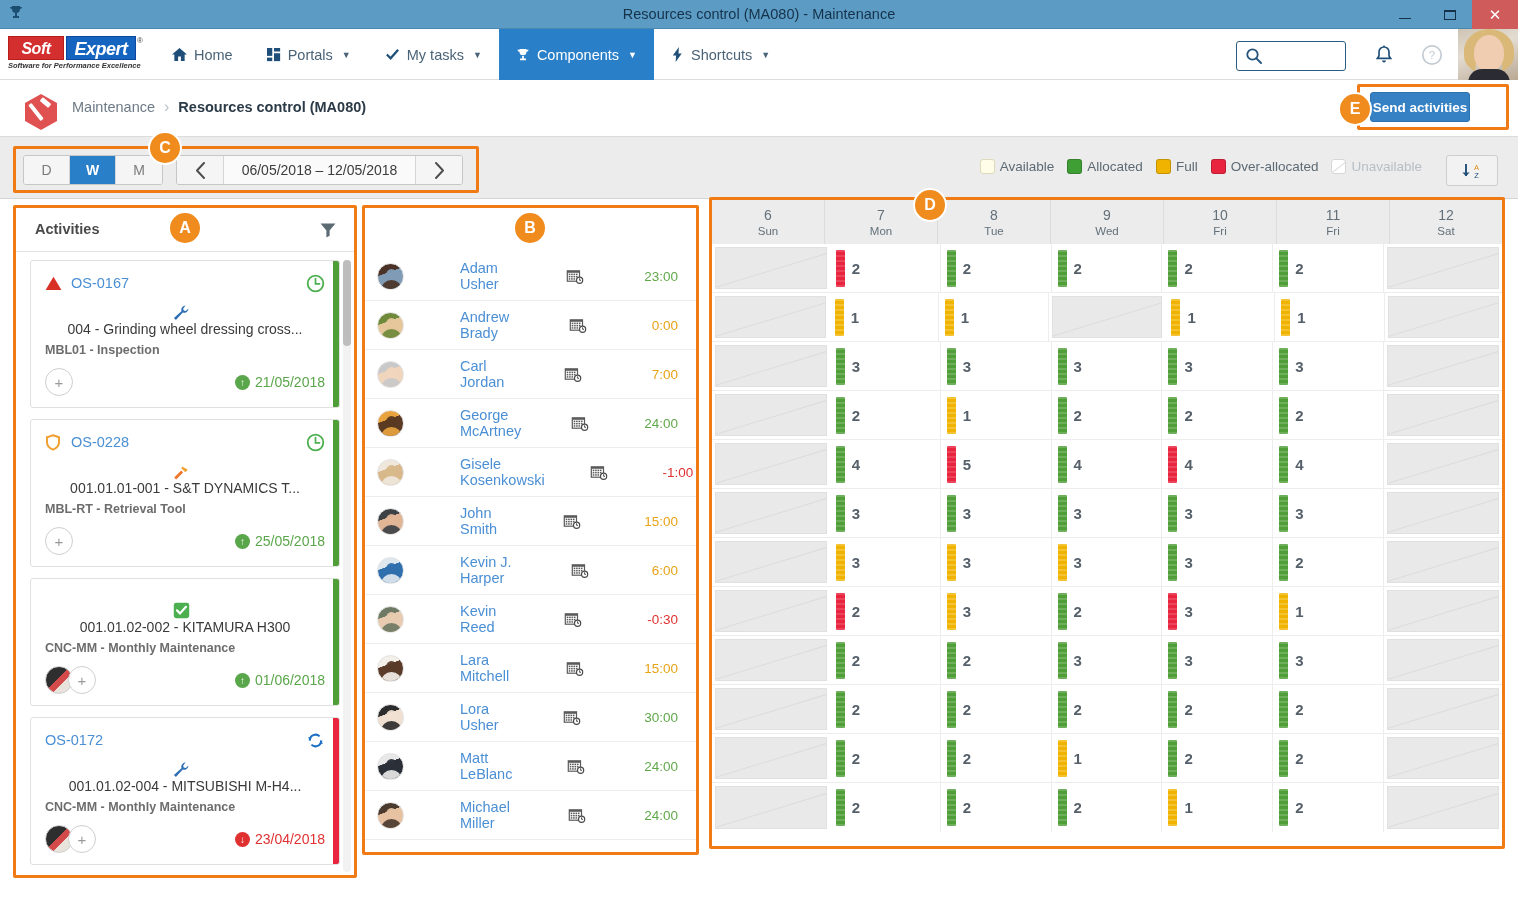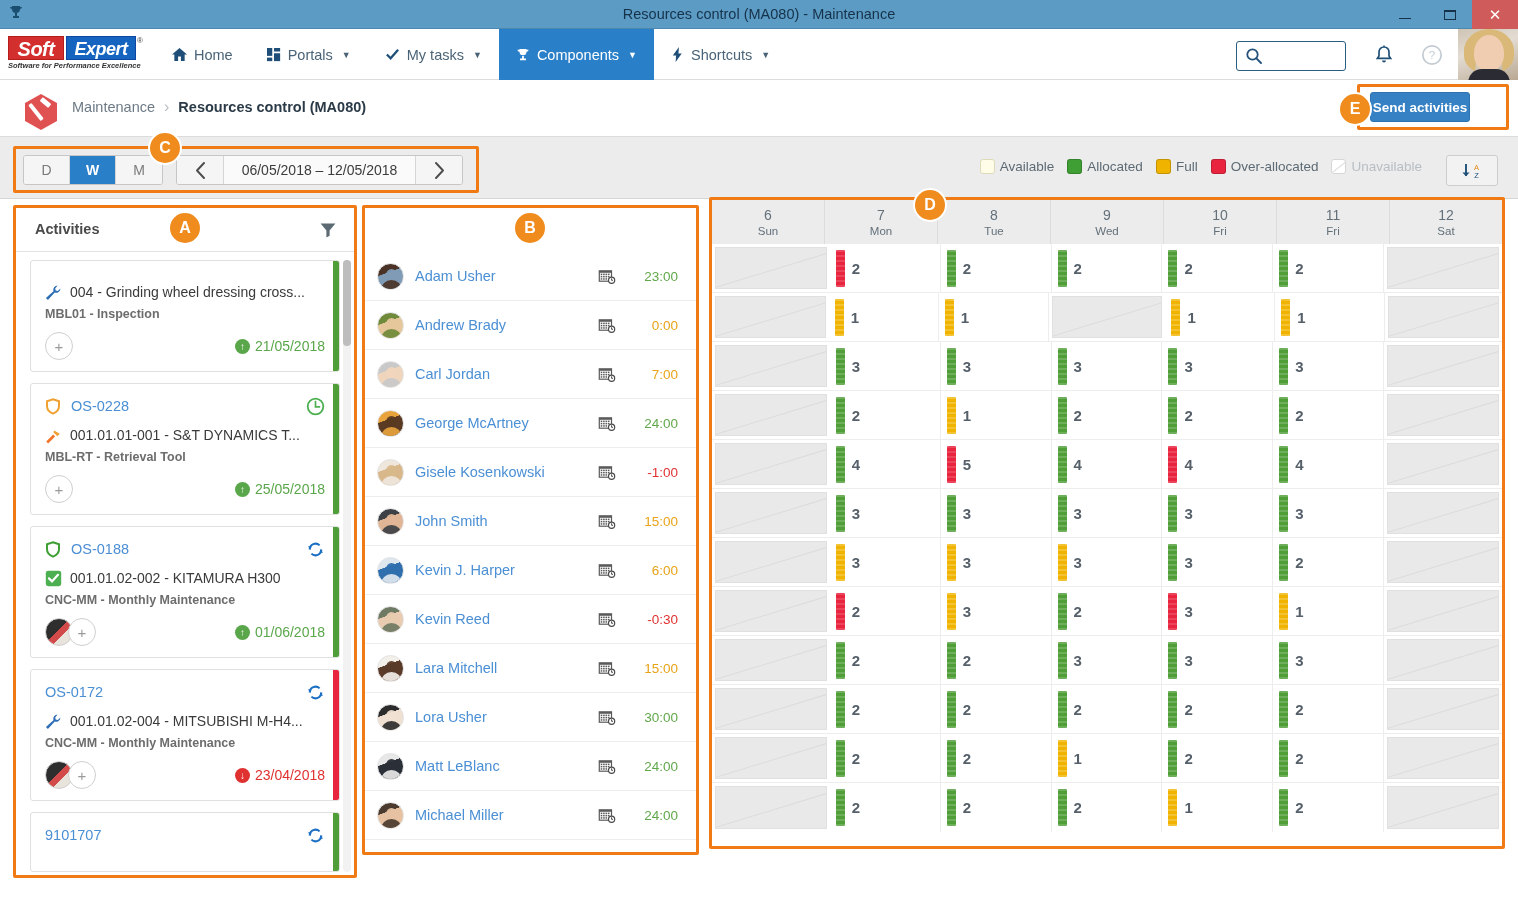--- a/index.html
+++ b/index.html
@@ -34,21 +34,21 @@
   .wbtn .maxglyph { display:block; width:12px; height:10px; border:1px solid #16324a; border-top-width:2px;}
 
   
   .topnav {
     position: absolute; left: 0; top: 29px; width: 1518px; height: 51px;
     background: #fff; border-bottom: 1px solid #dcdcdc;
   }
   .logo { position: absolute; left: 8px; top: 5px; width: 132px; height: 41px; }
   .logo .l1 {
     position:absolute; left:0; top:2px; width:56px; height:24px; background:#d32f2f;
-    color:#fff; font-style:italic; font-weight:bold; font-size:20px;
+    color:#fff; font-style:italic; font-weight:bold; font-size:16px;
     text-align:center; line-height:24px; letter-spacing:-0.5px;
     border: 1px solid #b71c1c;
   }
   .logo .l2 {
     position:absolute; left:58px; top:2px; width:70px; height:24px; background:#1565c0;
     color:#fff; font-style:italic; font-weight:bold; font-size:18px;
     text-align:center; line-height:24px; letter-spacing:-0.5px;
     border: 1px solid #0d47a1;
   }
   .logo .reg { position:absolute; left:129px; top:2px; font-size:8px; color:#444;}
@@ -219,21 +219,21 @@
     position:relative; background:#fff; border:1px solid #e0e0e0;
     border-radius:3px; margin-bottom:11px; padding:12px 14px 11px 14px;
     overflow:hidden;
   }
   .card .stripe { position:absolute; right:0; top:0; width:6px; height:100%; }
   .card .row1 { display:flex; align-items:center; height:20px; }
   .card .code { color:#4b8fd4; font-size:14.5px; margin-left:9px; }
   .card .code.nopad { margin-left:0; }
   .card .r1icon { width:17px; height:17px; display:flex; align-items:center; }
   .card .r1right { margin-left:auto; width:19px; height:19px; }
-  .card .row2 { display:flex; margin-top:11px; }
+  .card .row2 { display:flex; align-items:center; margin-top:11px;flex-direction:column; }
   .card .row2 .ic { width:19px; height:17px; margin-right:6px; display:flex; align-items:center;}
   .card .row2 .txt {
     font-size:14px; color:#3a3a3a; white-space:nowrap; overflow:hidden;
     text-overflow:ellipsis; max-width:255px;
   }
   .card .row3 { margin-top:6px; font-size:12.5px; font-weight:bold; color:#6d6d6d; }
   .card .row4 { display:flex; align-items:center; margin-top:11px; height:28px; }
   .card .plus {
     width:28px; height:28px; border-radius:50%; border:1px solid #cfcfcf; background:#fff;
     display:flex; align-items:center; justify-content:center; color:#9a9a9a; font-size:15px;
@@ -264,21 +264,21 @@
   }
 
   
   .panelB {
     position:absolute; left:362px; top:205px; width:337px; height:650px;
     border:3px solid #f07a13; background:#fff; border-radius:2px; overflow:hidden;
   }
   .reslist { position:absolute; left:0; top:44px; width:100%; height:604px; }
   .resrow {
     position:relative; height:49px; border-bottom:1px solid #ededed;
-    display:flex; align-items:center; padding:0 18px 0 12px;
+    display:flex; align-items:center; padding:0 18px 0 12px;gap:45px;
   }
   .resrow .av {
     width:27px; height:27px; border-radius:50%; border:1px solid #e2e2e2;
     overflow:hidden; flex:0 0 auto; position:relative;
   }
   .resrow .name { margin-left:11px; font-size:14.5px; color:#4b8fd4; }
   .resrow .calico { margin-left:auto; width:18px; height:16px; }
   .resrow .hrs {
     width:52px; text-align:right; font-size:13.5px; margin-left:10px;
   }
@@ -506,20 +506,34 @@
     <div class="filt">
       <svg width="16" height="16" viewBox="0 0 16 16">
           <path fill="#5c6a74" d="M0.6 1.6h14.8L9.6 8.6v5.1l-3.2 1.7V8.6z"></path>
         </svg>
     </div>
   </div>
   <div class="cards">
 
     <div class="card">
       <div class="stripe" style="background:#4f9e37"></div>
+      <div class="row1">
+        <span class="r1icon">
+          <svg width="17" height="15" viewBox="0 0 17 15">
+              <path fill="#d93025" d="M8.5 0.8L16.4 14H0.6z"></path>
+            </svg>
+        </span>
+        <span class="code">OS-0167</span>
+        <span class="r1right">
+          <svg width="19" height="19" viewBox="0 0 19 19">
+              <circle cx="9.5" cy="9.5" r="7.8" fill="none" stroke="#4caf50" stroke-width="1.8"></circle>
+              <path d="M9.5 4.6v5.2h4" stroke="#4caf50" stroke-width="1.7" fill="none" stroke-linecap="round"></path>
+            </svg>
+        </span>
+      </div>
       <div class="row2">
         <span class="ic">
           <svg width="18" height="16" viewBox="0 0 18 16">
               <path fill="#2f6fb5" d="M12.6 0.6a4.4 4.4 0 00-4.2 5.6L0.9 13.1l2 2 6.9-7.5a4.4 4.4 0 005.6-4.2l-2.6 2.6-2.1-.5-.5-2.1z"></path>
             </svg>
         </span>
         <span class="txt">004 - Grinding wheel dressing cross...</span>
       </div>
       <div class="row3">MBL01 - Inspection</div>
       <div class="row4">
@@ -561,34 +575,20 @@
         <span class="plus">+</span>
         <span class="date ok">
           <span class="dot">↑</span>
           <span>25/05/2018</span>
         </span>
       </div>
     </div>
 
     <div class="card">
       <div class="stripe" style="background:#4f9e37"></div>
-      <div class="row1">
-        <span class="r1icon">
-          <svg width="16" height="17" viewBox="0 0 16 17">
-              <path fill="none" stroke="#3f9e34" stroke-width="2" d="M8 1.3l6 2v5c0 4-3.4 6.3-6 7.3-2.6-1-6-3.3-6-7.3v-5z"></path>
-            </svg>
-        </span>
-        <span class="code">OS-0188</span>
-        <span class="r1right">
-          <svg width="19" height="19" viewBox="0 0 19 19">
-              <path d="M15.3 9.5a5.8 5.8 0 01-9.9 4.1M3.7 9.5a5.8 5.8 0 019.9-4.1" fill="none" stroke="#1b6fc4" stroke-width="2"></path>
-              <path fill="#1b6fc4" d="M2 6.2l3.6.4-1.2 3.3zM17 12.8l-3.6-.4 1.2-3.3z"></path>
-            </svg>
-        </span>
-      </div>
       <div class="row2">
         <span class="ic">
           <svg width="17" height="17" viewBox="0 0 17 17">
               <rect x="0.8" y="0.8" width="15.4" height="15.4" rx="2.4" fill="#4caf50"></rect>
               <path d="M4 8.4l3 3 6-6.6" fill="none" stroke="#fff" stroke-width="2.2" stroke-linecap="round"></path>
             </svg>
         </span>
         <span class="txt">001.01.02-002 - KITAMURA H300</span>
       </div>
       <div class="row3">CNC-MM - Monthly Maintenance</div>

